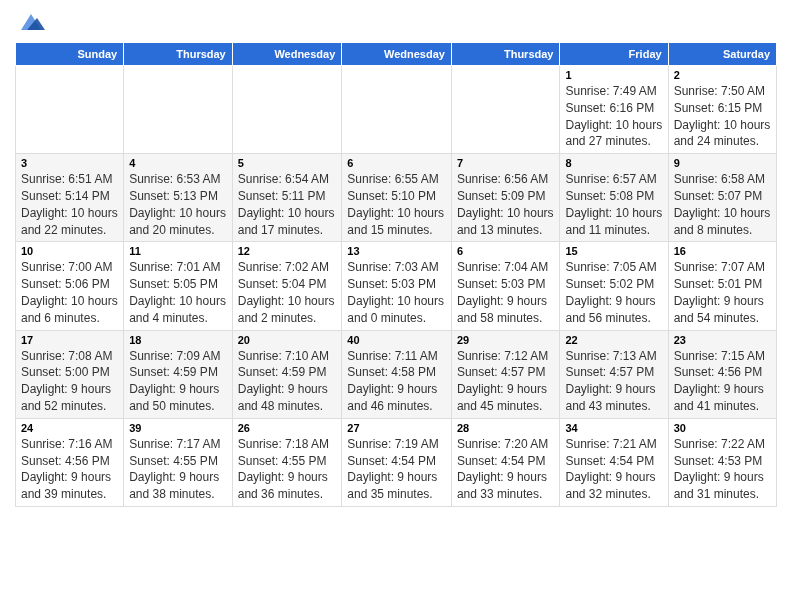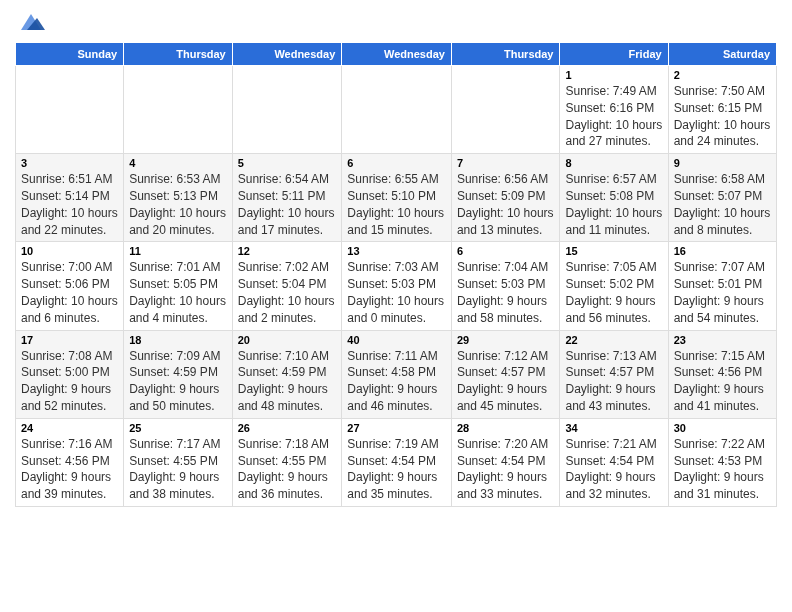--- a/index.html
+++ b/index.html
@@ -190,21 +190,21 @@
             <div class="day-number">23</div>
             <div class="day-info">Sunrise: 7:15 AM<br>Sunset: 4:56 PM<br>Daylight: 9 hours and 41 minutes.</div>
           </td>
         </tr>
         <tr>
           <td>
             <div class="day-number">24</div>
             <div class="day-info">Sunrise: 7:16 AM<br>Sunset: 4:56 PM<br>Daylight: 9 hours and 39 minutes.</div>
           </td>
           <td>
-            <div class="day-number">25</div>
+            <div class="day-number">39</div>
             <div class="day-info">Sunrise: 7:17 AM<br>Sunset: 4:55 PM<br>Daylight: 9 hours and 38 minutes.</div>
           </td>
           <td>
             <div class="day-number">26</div>
             <div class="day-info">Sunrise: 7:18 AM<br>Sunset: 4:55 PM<br>Daylight: 9 hours and 36 minutes.</div>
           </td>
           <td>
             <div class="day-number">27</div>
             <div class="day-info">Sunrise: 7:19 AM<br>Sunset: 4:54 PM<br>Daylight: 9 hours and 35 minutes.</div>
           </td>

